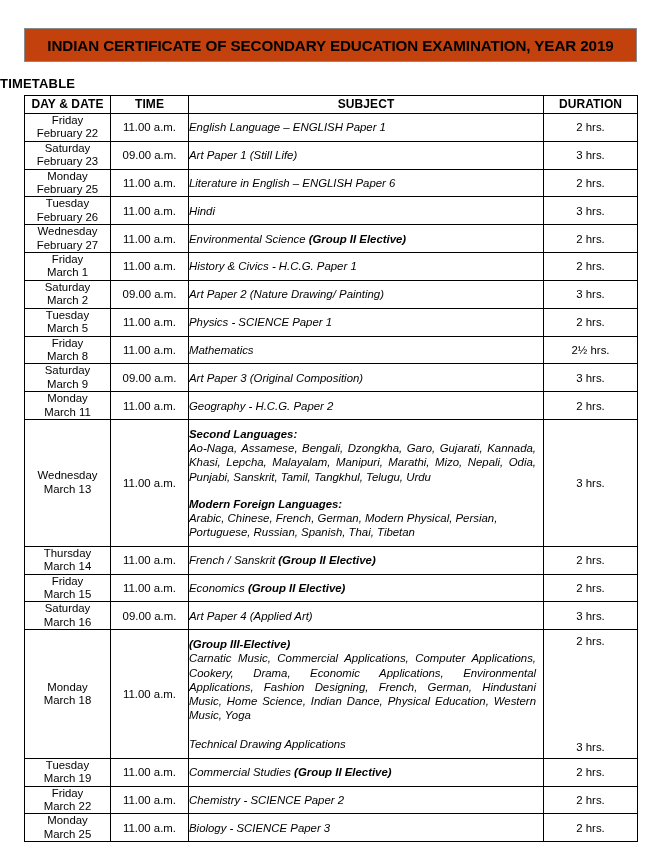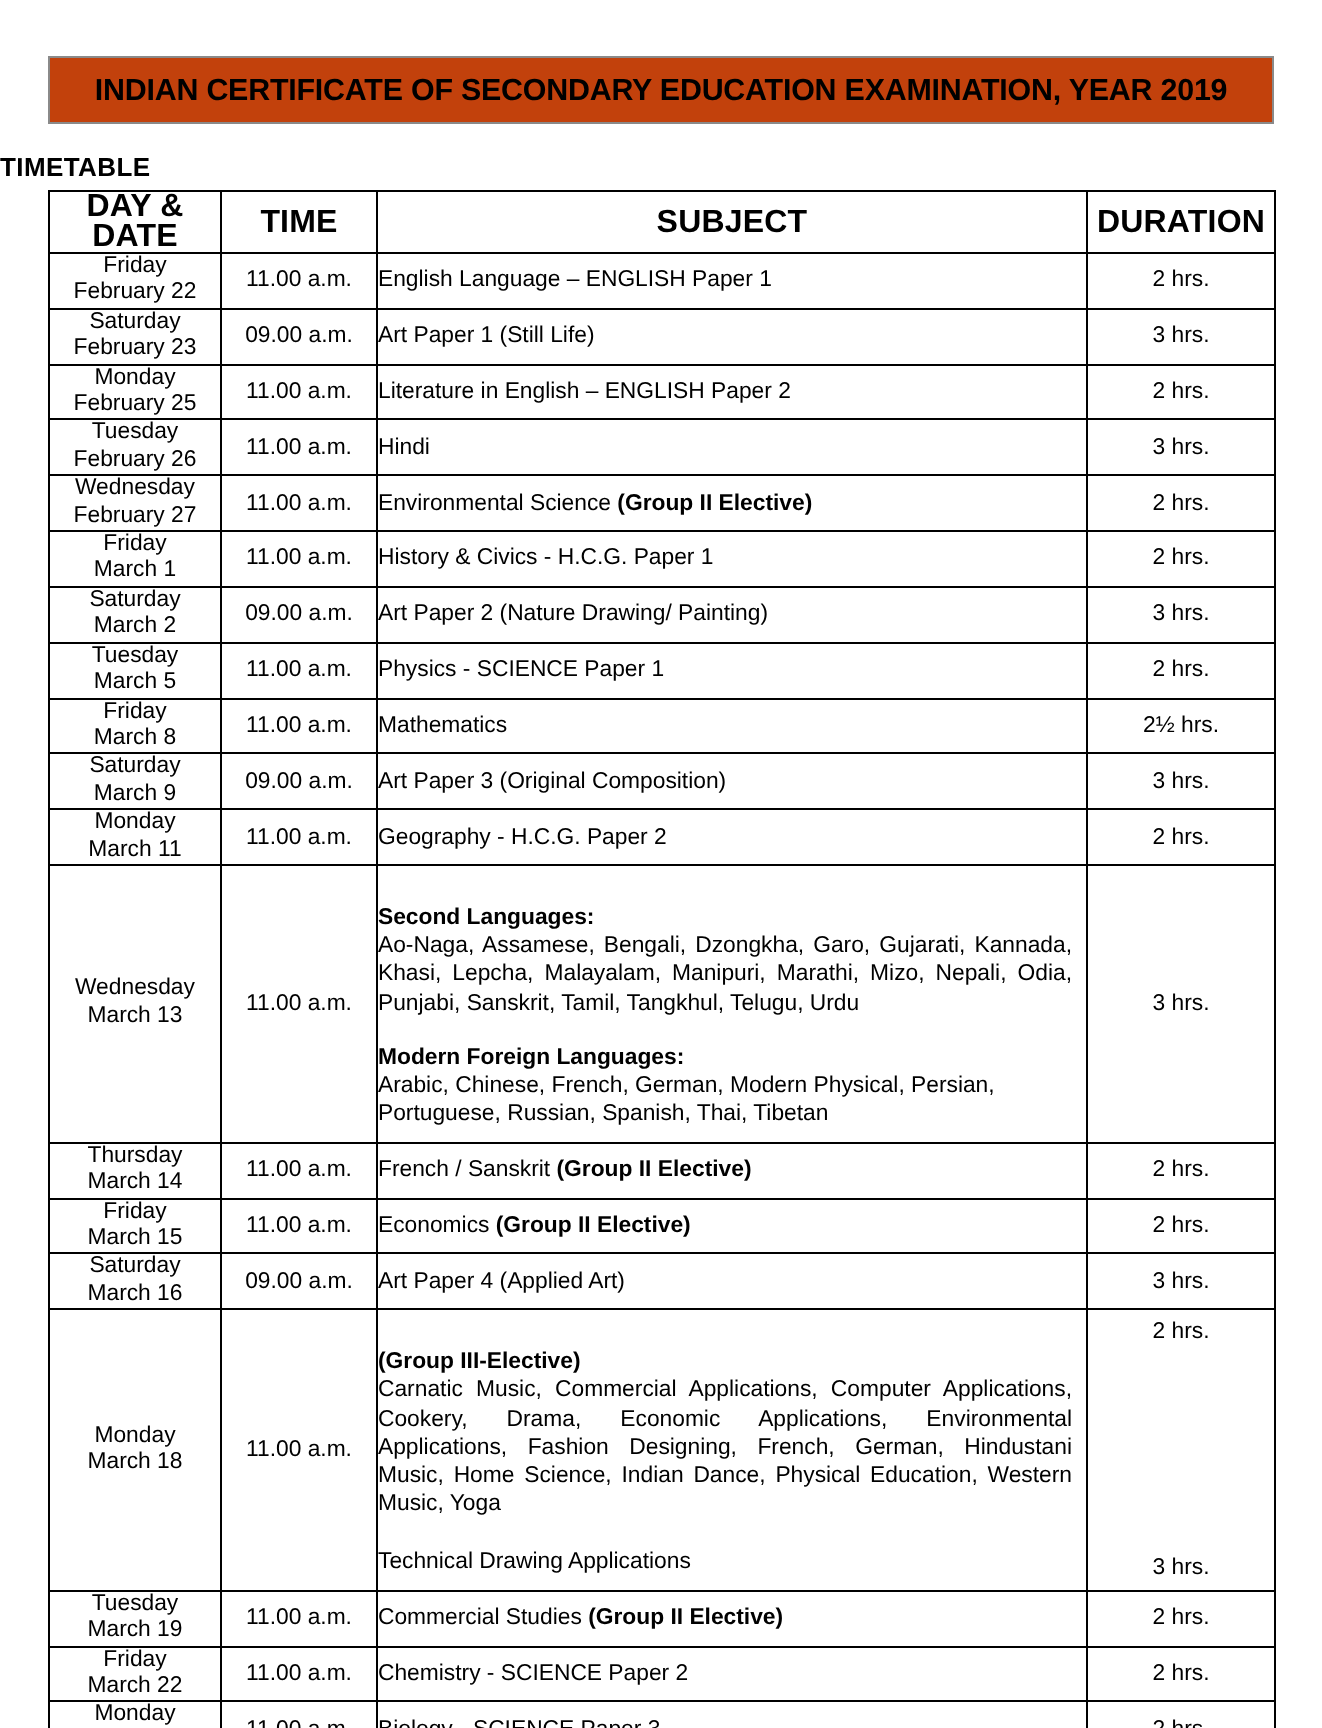--- a/index.html
+++ b/index.html
@@ -69,51 +69,52 @@
     vertical-align: middle;
   }
   
   col.c-day { width: 86px; }
   col.c-time { width: 78px; }
   col.c-sub { width: 355px; }
   col.c-dur { width: 94px; }
 
   thead th {
     font-weight: bold;
-    font-size: 16px;
+    font-size: 12px;
     text-align: center;
     height: 17px;
     line-height: 15px;
     letter-spacing: 0.1px;
   }
 
   td.day {
     text-align: center;
     line-height: 13.4px;
     padding: 2px 2px;
   }
   td.time {
     text-align: center;
     padding: 2px 3px;
     white-space: nowrap;
   }
   td.subject {
     text-align: left;
     padding: 3px 0 3px 8px;
     line-height: 14px;
+    font-style: italic;
   }
   td.dur {
     text-align: center;
     padding: 2px 2px;
     white-space: nowrap;
   }
 
   
   tr.tall td.subject {
-    padding-top: 19px;
+    padding-top: 7px;
     padding-bottom: 7px;
     padding-right: 7px;
   }
   .block-head {
     font-weight: bold;
     display: block;
     margin-bottom: 0px;
   }
   .just {
     text-align: justify;
@@ -181,21 +182,21 @@
         </tr>
         <tr>
           <td class="day">Saturday<br>February 23</td>
           <td class="time">09.00 a.m.</td>
           <td class="subject">Art Paper 1 (Still Life)</td>
           <td class="dur">3 hrs.</td>
         </tr>
         <tr>
           <td class="day">Monday<br>February 25</td>
           <td class="time">11.00 a.m.</td>
-          <td class="subject">Literature in English – ENGLISH Paper 2</td>
+          <td class="subject">Literature in English – ENGLISH Paper 6</td>
           <td class="dur">2 hrs.</td>
         </tr>
         <tr>
           <td class="day">Tuesday<br>February 26</td>
           <td class="time">11.00 a.m.</td>
           <td class="subject">Hindi</td>
           <td class="dur">3 hrs.</td>
         </tr>
         <tr>
           <td class="day">Wednesday<br>February 27</td>

